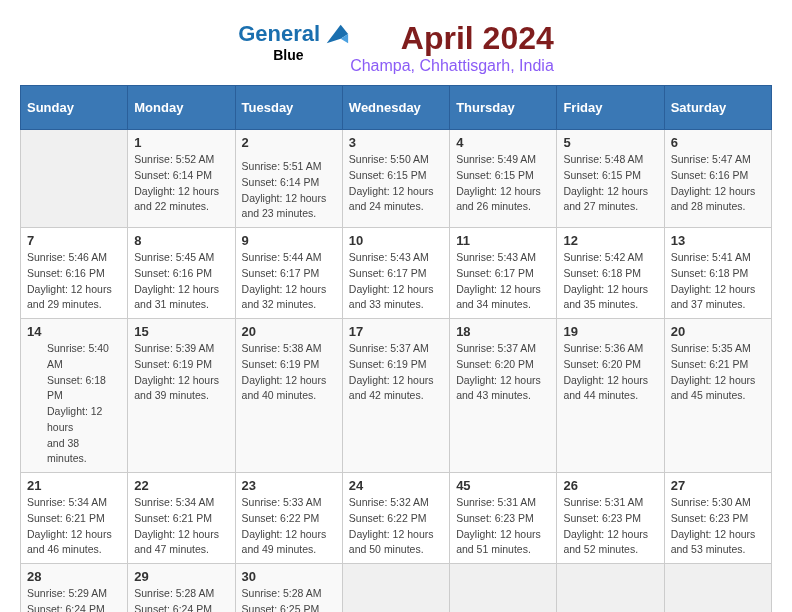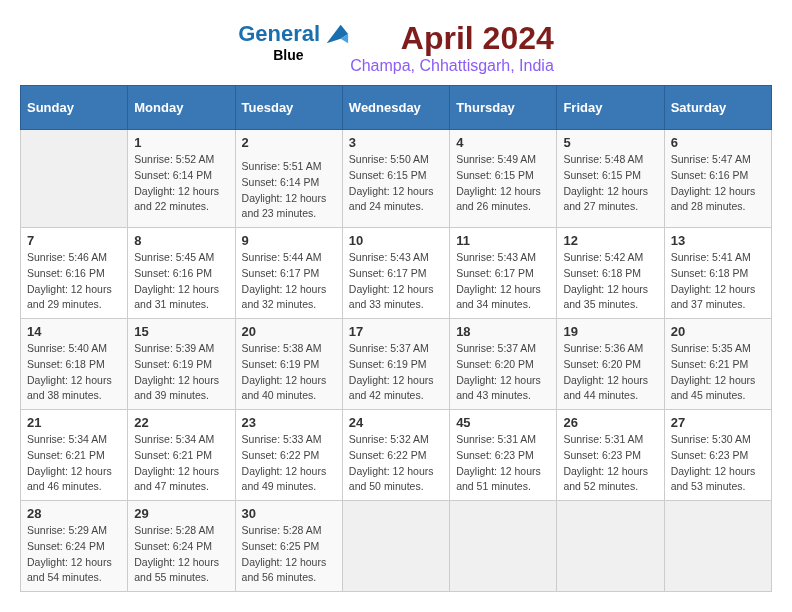--- a/index.html
+++ b/index.html
@@ -216,21 +216,21 @@
           <span class="day-number">13</span>
           <div class="day-info" style="white-space: pre-line;">Sunrise: 5:41 AM
 Sunset: 6:18 PM
 Daylight: 12 hours
 and 37 minutes.</div>
         </td>
       </tr>
       <tr>
         <td>
           <span class="day-number">14</span>
-          <div class="day-info" style="white-space: pre-line;">Sunrise: 5:40 AM
+          <div class="day-info" style="white-space: pre-line; margin-left: 20px;">Sunrise: 5:40 AM
 Sunset: 6:18 PM
 Daylight: 12 hours
 and 38 minutes.</div>
         </td>
         <td>
           <span class="day-number">15</span>
           <div class="day-info" style="white-space: pre-line;">Sunrise: 5:39 AM
 Sunset: 6:19 PM
 Daylight: 12 hours
 and 39 minutes.</div>

